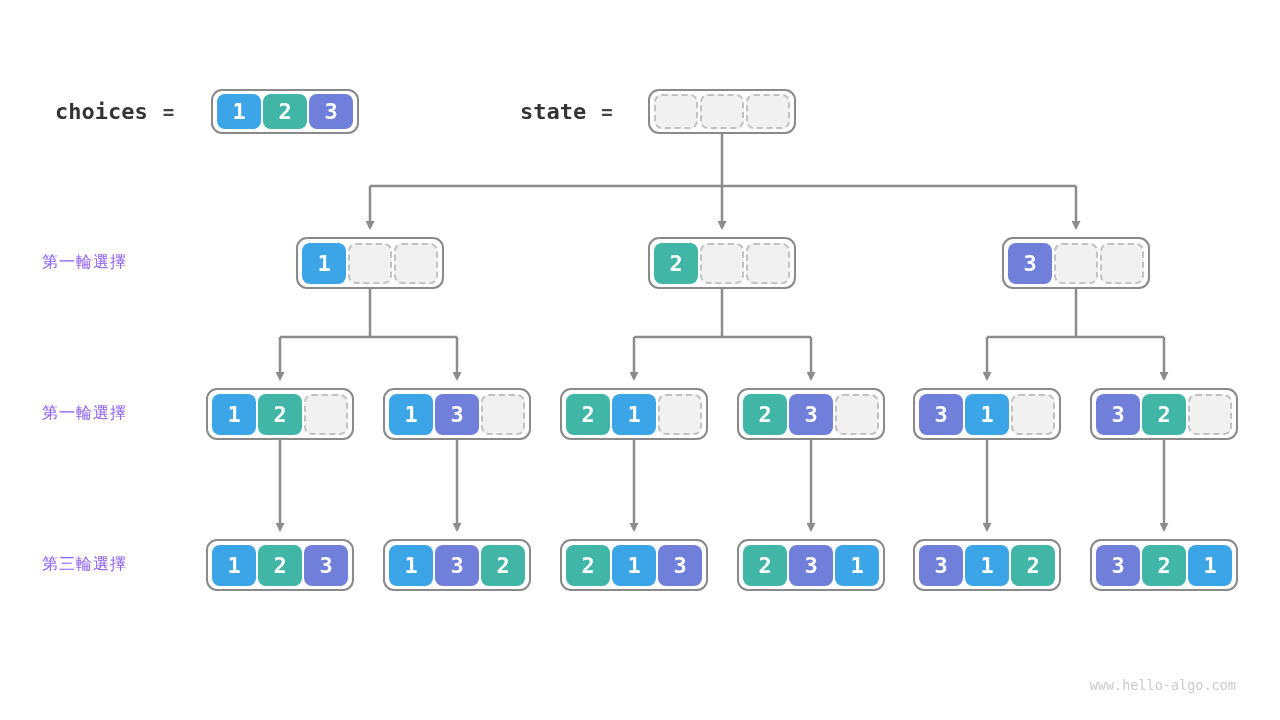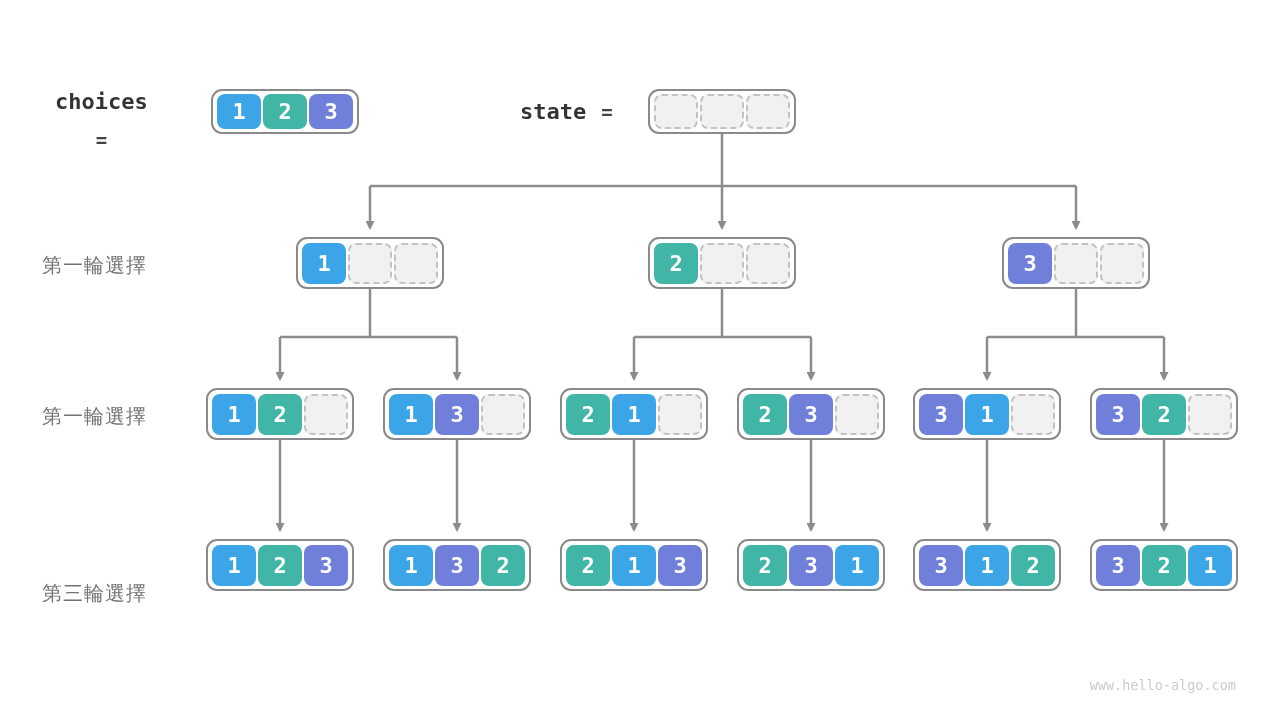--- a/index.html
+++ b/index.html
@@ -23,34 +23,34 @@
     box-sizing:border-box;width:44px;height:41px;border-radius:8px;
     display:flex;align-items:center;justify-content:center;
     color:#ffffff;font-family:"DejaVu Sans Mono","Liberation Mono",monospace;
     font-weight:bold;font-size:22px;
   }
   .shallow .cell{height:35px;}
   .cell.empty{
     background:#f1f1f1;border:2px dashed #c2c2c2;color:transparent;
   }
   .row-label{
-    position:absolute;left:42px;font-size:20px;color:#737373;letter-spacing:1px;
+    position:absolute;left:42px;font-size:16px;color:#8b5cf6;letter-spacing:1px;
   }
   .watermark{
     position:absolute;right:44px;bottom:27px;font-size:13.5px;color:#cbcbcb;
     font-family:"DejaVu Sans Mono","Liberation Mono",monospace;
   }
   svg.connectors{position:absolute;left:0;top:0;pointer-events:none;}
 </style>
 </head>
 <body>
 
 <div class="canvas">
 
-  <div class="legend" style="left:55px;top:89px;flex-direction:column;">
+  <div class="legend" style="left:55px;top:89px;">
     <span>choices</span>
     <span class="eq">=</span>
   </div>
   <div id="choices-box" class="node shallow" style="left:211px;top:89px;">
       <div class="cell" style="background: rgb(59, 165, 231);">1</div>
       <div class="cell" style="background: rgb(65, 182, 166);">2</div>
       <div class="cell" style="background: rgb(112, 128, 218);">3</div>
     </div>
 
   <div class="legend" style="left:520px;top:89px;">
@@ -58,21 +58,21 @@
     <span class="eq">=</span>
   </div>
   <div id="state-box" class="node shallow" style="left:648px;top:89px;">
       <div class="cell empty"></div>
       <div class="cell empty"></div>
       <div class="cell empty"></div>
     </div>
 
   <div class="row-label" style="top:252px;">第一輪選擇</div>
   <div class="row-label" style="top:403px;">第一輪選擇</div>
-  <div class="row-label" style="top:580px;font-family:Liberation Serif, serif;">第三輪選擇</div>
+  <div class="row-label" style="top:554px;font-family:Liberation Serif, serif;">第三輪選擇</div>
 
   <svg class="connectors" width="1280" height="720">
     <defs>
       <marker id="arrowhead" markerWidth="9" markerHeight="9" refX="7" refY="4.5" orient="auto" markerUnits="userSpaceOnUse">
         <path d="M0,0 L9,4.5 L0,9 Z" fill="#8c8c8c"></path>
       </marker>
     </defs>
     <g id="edges" stroke="#8c8c8c" stroke-width="2.5" fill="none">
         <path d="M722,134 V186"></path>
         <path d="M370,186 H1076"></path>

